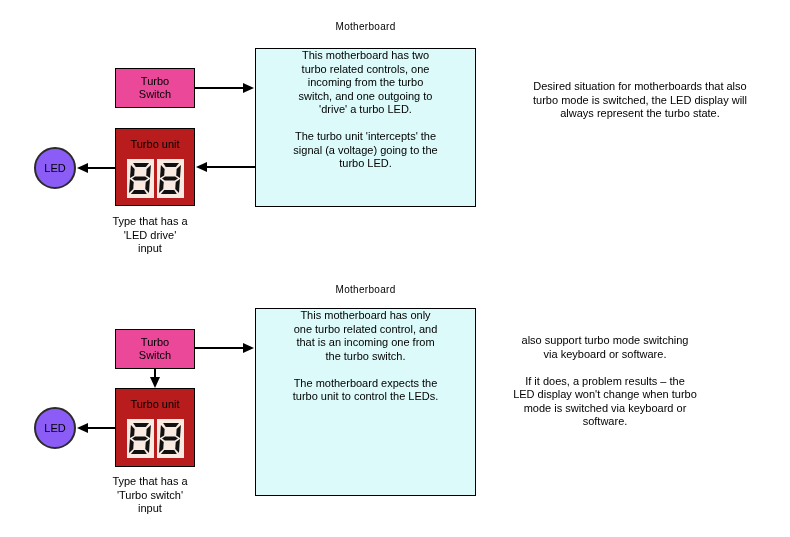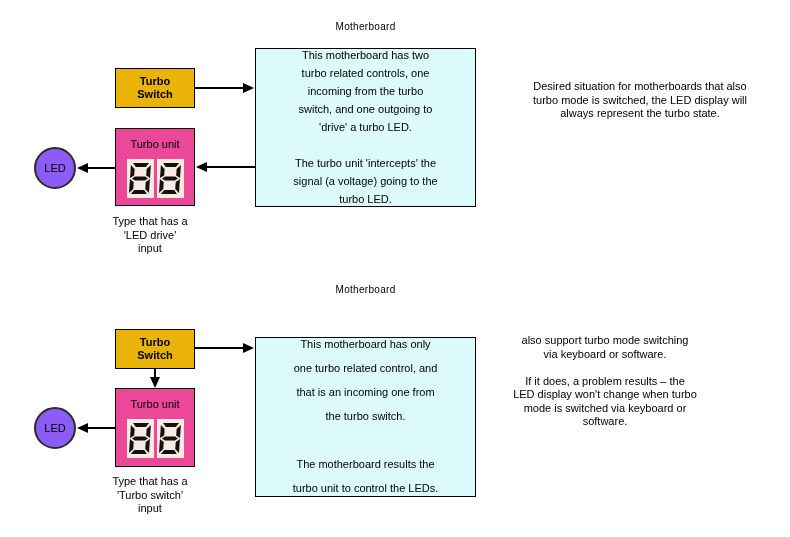--- a/index.html
+++ b/index.html
@@ -4,23 +4,23 @@
 <style>
   html,body{margin:0;padding:0;background:#fff;}
   #canvas{
     position:relative;width:790px;height:537px;background:#ffffff;overflow:hidden;
     font-family:"Liberation Sans","DejaVu Sans",sans-serif;font-size:11px;color:#000;
   }
   .abs{position:absolute;}
   .ctext{text-align:center;}
   .title{font-size:10px;letter-spacing:.3px;}
   .box{box-sizing:border-box;border:1px solid #000;}
-  .board{background:#dcfafa;display:flex;flex-direction:column;justify-content:space-between;}
-  .switchbox{background:#eab308;display:flex;flex-direction:column;justify-content:center;font-weight:bold;}
-  .unitbox{background:#ec4899;}
+  .board{background:#dcfafa;display:flex;flex-direction:column;justify-content:flex-start;}
+  .switchbox{background:#ec4899;display:flex;flex-direction:column;justify-content:center;}
+  .unitbox{background:#b91c1c;}
   .led{background:#8b5cf6;border:2px solid #2b2b2b;border-radius:50%;box-sizing:border-box;
        display:flex;align-items:center;justify-content:center;}
   .mlines div{line-height:13.5px;}
   .mlines div:empty{height:13.5px;}
   .hline{position:absolute;height:2px;background:#000;}
   .vline{position:absolute;width:2px;background:#000;}
   .arr-r{position:absolute;width:0;height:0;border-top:5px solid transparent;
          border-bottom:5px solid transparent;border-left:11px solid #000;}
   .arr-l{position:absolute;width:0;height:0;border-top:5px solid transparent;
          border-bottom:5px solid transparent;border-right:11px solid #000;}
@@ -108,27 +108,27 @@
     </div>
 
   <div class="abs ctext mlines" style="left:498px;top:80px;width:284px;">
       <div>Desired situation for motherboards that also</div>
       <div>turbo mode is switched, the LED display will</div>
       <div>always represent the turbo state.</div>
     </div>
 
   <div class="abs ctext title" style="left:255px;top:284px;width:221px;">Motherboard</div>
 
-  <div class="abs box board ctext mlines" style="left:255px;top:308px;width:221px;height:160px;margin-top:29px;">
+  <div class="abs box board ctext mlines" style="left:255px;top:308px;width:221px;height:188px;">
       <div>This motherboard has only</div>
       <div>one turbo related control, and</div>
       <div>that is an incoming one from</div>
       <div>the turbo switch.</div>
       <div></div>
-      <div>The motherboard results the</div>
+      <div>The motherboard expects the</div>
       <div>turbo unit to control the LEDs.</div>
     </div>
 
   <div class="abs box switchbox ctext mlines" style="left:115px;top:329px;width:80px;height:40px;">
       <div>Turbo</div>
       <div>Switch</div>
     </div>
 
   <div class="hline" style="left:194px;top:347px;width:50px;"></div>
   <div class="arr-r" style="left:243px;top:343px;"></div>

